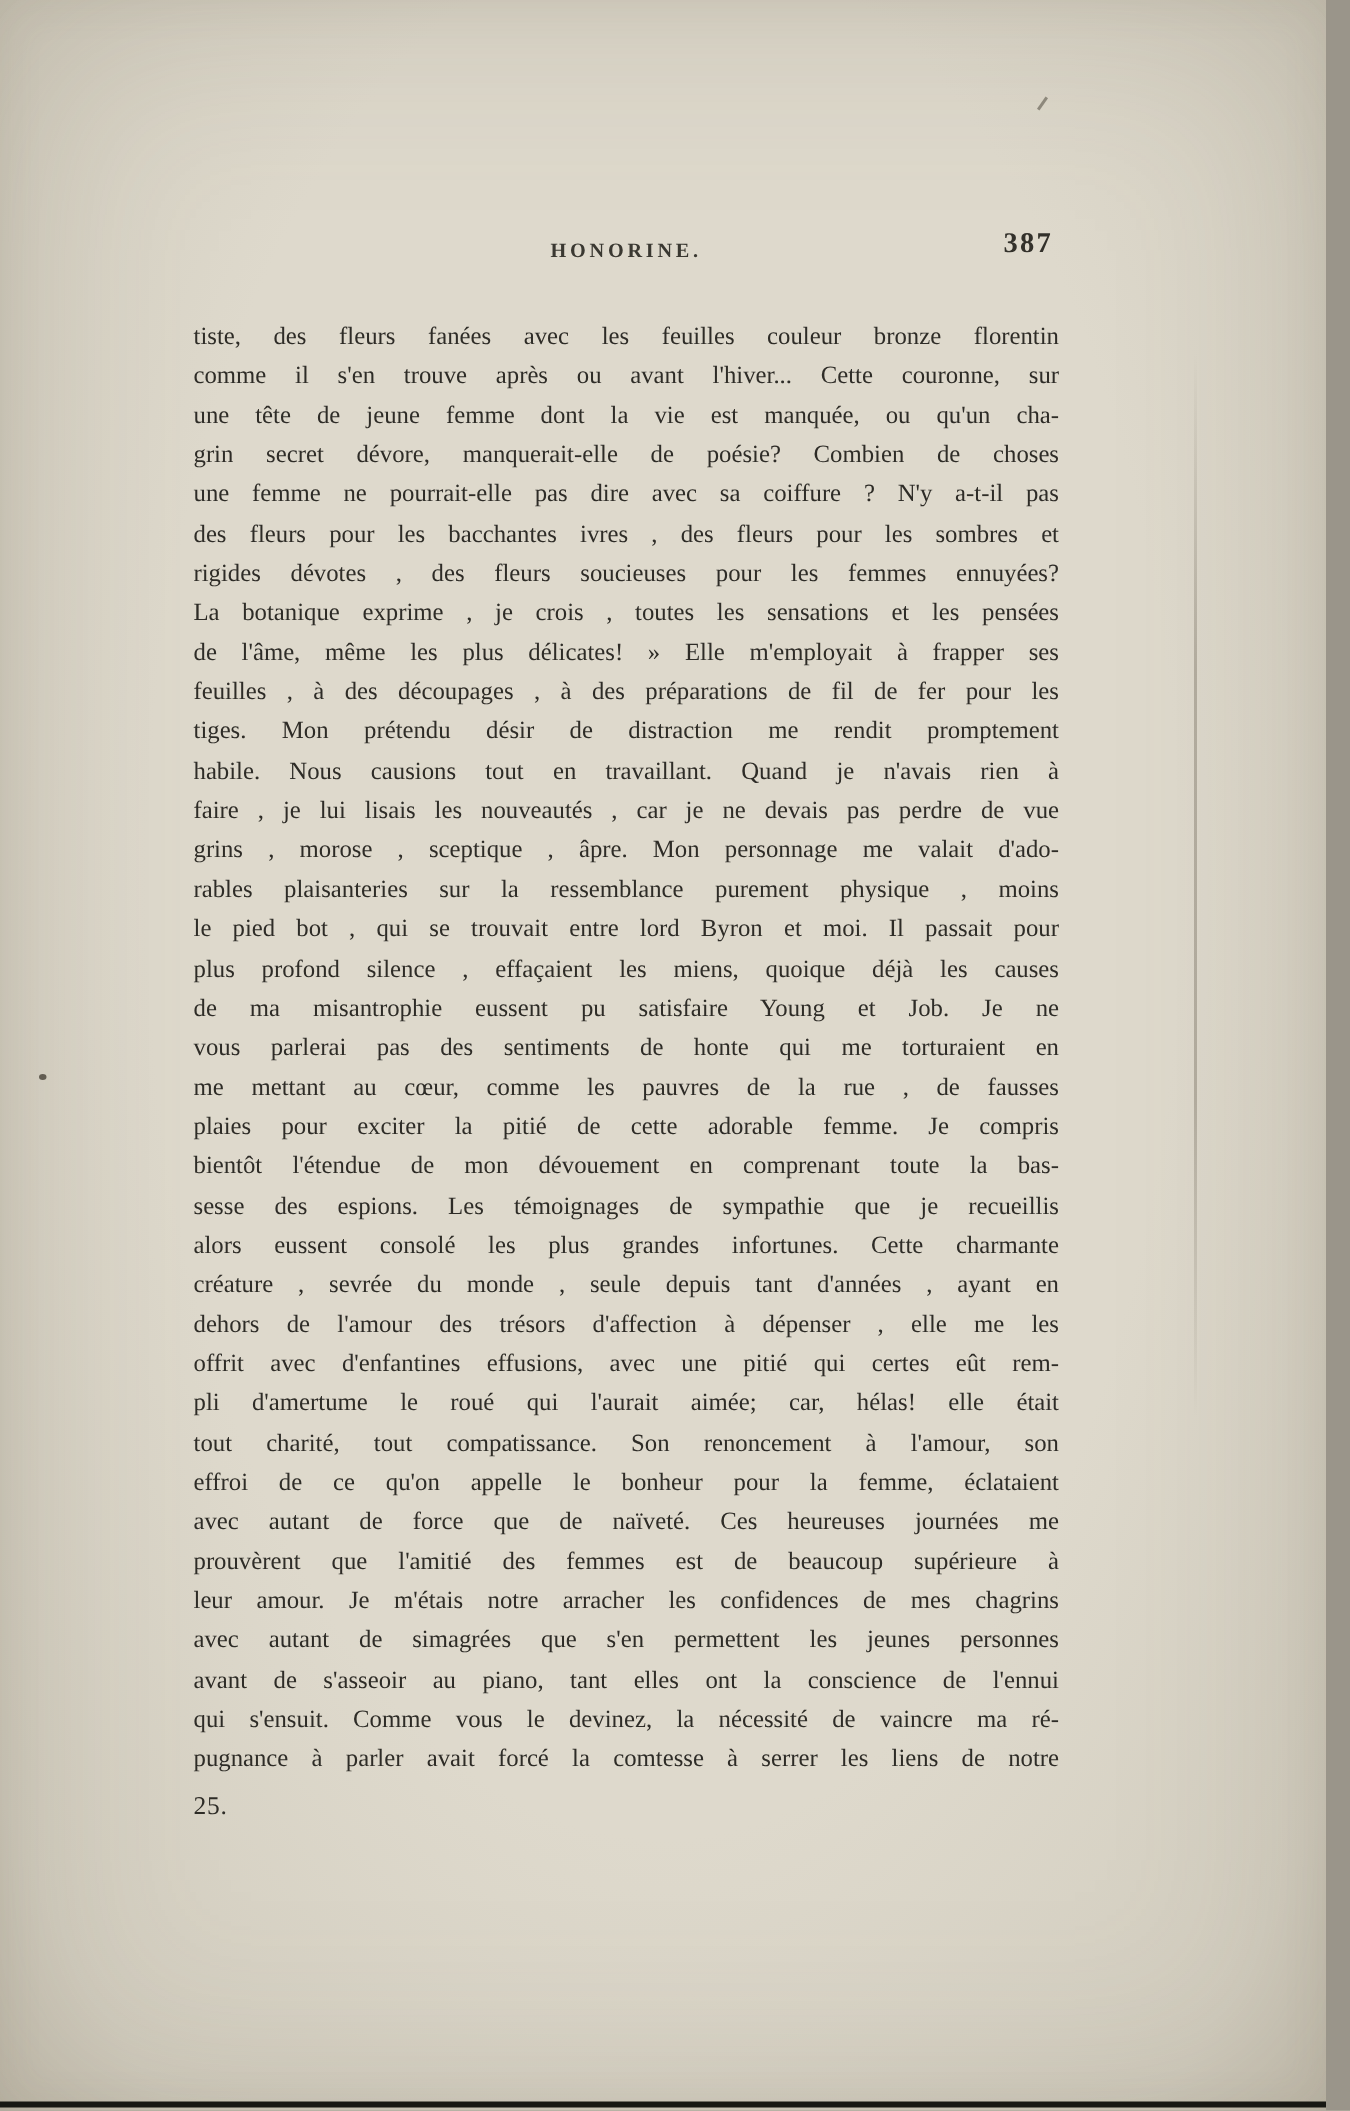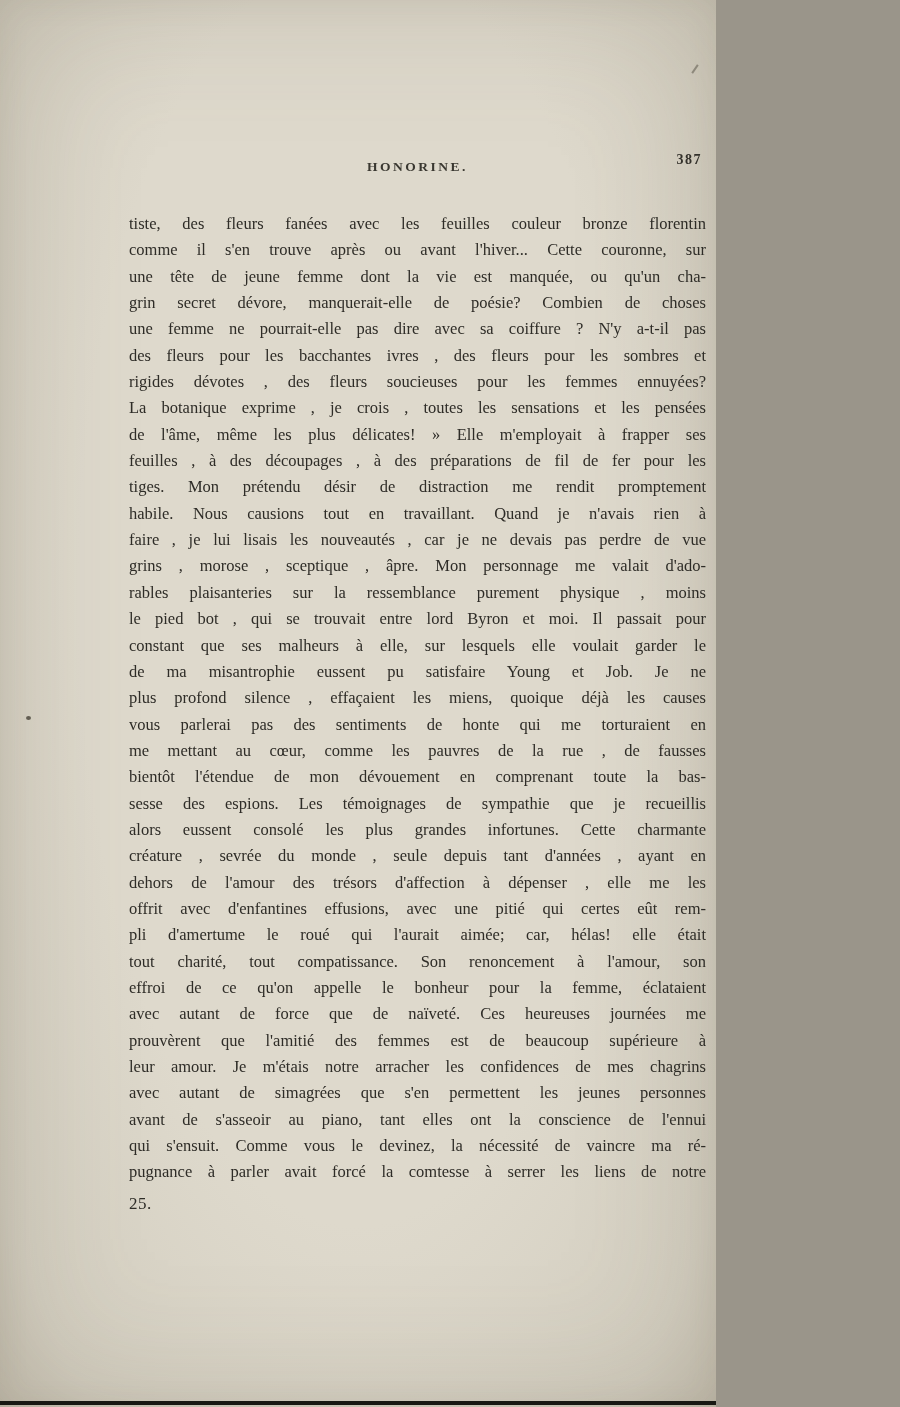--- a/index.html
+++ b/index.html
@@ -2,21 +2,21 @@
 <html><head>
 <meta charset="utf-8">
 <style>
   html, body {
     margin: 0;
     padding: 0;
     background: #9a958a;
   }
   .sheet {
     position: relative;
-    width: 716px;
+    width: 884px;
     height: 1407px;
     overflow: hidden;
     background: #dad6c9;
     background-image: radial-gradient(ellipse at 50% 42%, #ded9cc 55%, #d3cec0 88%, #c9c3b4 100%);
     box-shadow: inset 0 0 140px rgba(110, 100, 80, 0.22), inset 0 0 30px rgba(110, 100, 80, 0.10);
     font-family: "Liberation Serif", "DejaVu Serif", serif;
     color: #2e2c27;
     -webkit-font-smoothing: antialiased;
   }
   .header {
@@ -34,21 +34,21 @@
     text-align: center;
     font-size: 13.5px;
     font-weight: bold;
     letter-spacing: 2.5px;
     color: #3a3831;
   }
   .page-number {
     position: absolute;
     right: 4px;
     top: -4px;
-    font-size: 14px;
+    font-size: 19px;
     font-weight: bold;
     letter-spacing: 1.5px;
     color: #33312b;
   }
   .text-block {
     position: absolute;
     top: 191px;
     left: 129px;
     width: 577px;
     font-size: 16.5px;
@@ -125,25 +125,25 @@
     <div class="line">rigides dévotes , des fleurs soucieuses pour les femmes ennuyées?</div>
     <div class="line">La botanique exprime , je crois , toutes les sensations et les pensées</div>
     <div class="line">de l'âme, même les plus délicates! » Elle m'employait à frapper ses</div>
     <div class="line">feuilles , à des découpages , à des préparations de fil de fer pour les</div>
     <div class="line">tiges. Mon prétendu désir de distraction me rendit promptement</div>
     <div class="line">habile. Nous causions tout en travaillant. Quand je n'avais rien à</div>
     <div class="line">faire , je lui lisais les nouveautés , car je ne devais pas perdre de vue</div>
     <div class="line">grins , morose , sceptique , âpre. Mon personnage me valait d'ado-</div>
     <div class="line">rables plaisanteries sur la ressemblance purement physique , moins</div>
     <div class="line">le pied bot , qui se trouvait entre lord Byron et moi. Il passait pour</div>
-    <div class="line">constant que ses malheurs à elle, sur lesquels elle voulait garder le</div>
+    <div class="line">plus profond silence , effaçaient les miens, quoique déjà les causes</div>
     <div class="line">de ma misantrophie eussent pu satisfaire Young et Job. Je ne</div>
-    <div class="line">plus profond silence , effaçaient les miens, quoique déjà les causes</div>
     <div class="line">vous parlerai pas des sentiments de honte qui me torturaient en</div>
     <div class="line">me mettant au cœur, comme les pauvres de la rue , de fausses</div>
+    <div class="line">plaies pour exciter la pitié de cette adorable femme. Je compris</div>
     <div class="line">bientôt l'étendue de mon dévouement en comprenant toute la bas-</div>
     <div class="line">sesse des espions. Les témoignages de sympathie que je recueillis</div>
     <div class="line">alors eussent consolé les plus grandes infortunes. Cette charmante</div>
     <div class="line">créature , sevrée du monde , seule depuis tant d'années , ayant en</div>
     <div class="line">dehors de l'amour des trésors d'affection à dépenser , elle me les</div>
     <div class="line">offrit avec d'enfantines effusions, avec une pitié qui certes eût rem-</div>
     <div class="line">pli d'amertume le roué qui l'aurait aimée; car, hélas! elle était</div>
     <div class="line">tout charité, tout compatissance. Son renoncement à l'amour, son</div>
     <div class="line">effroi de ce qu'on appelle le bonheur pour la femme, éclataient</div>
     <div class="line">avec autant de force que de naïveté. Ces heureuses journées me</div>

